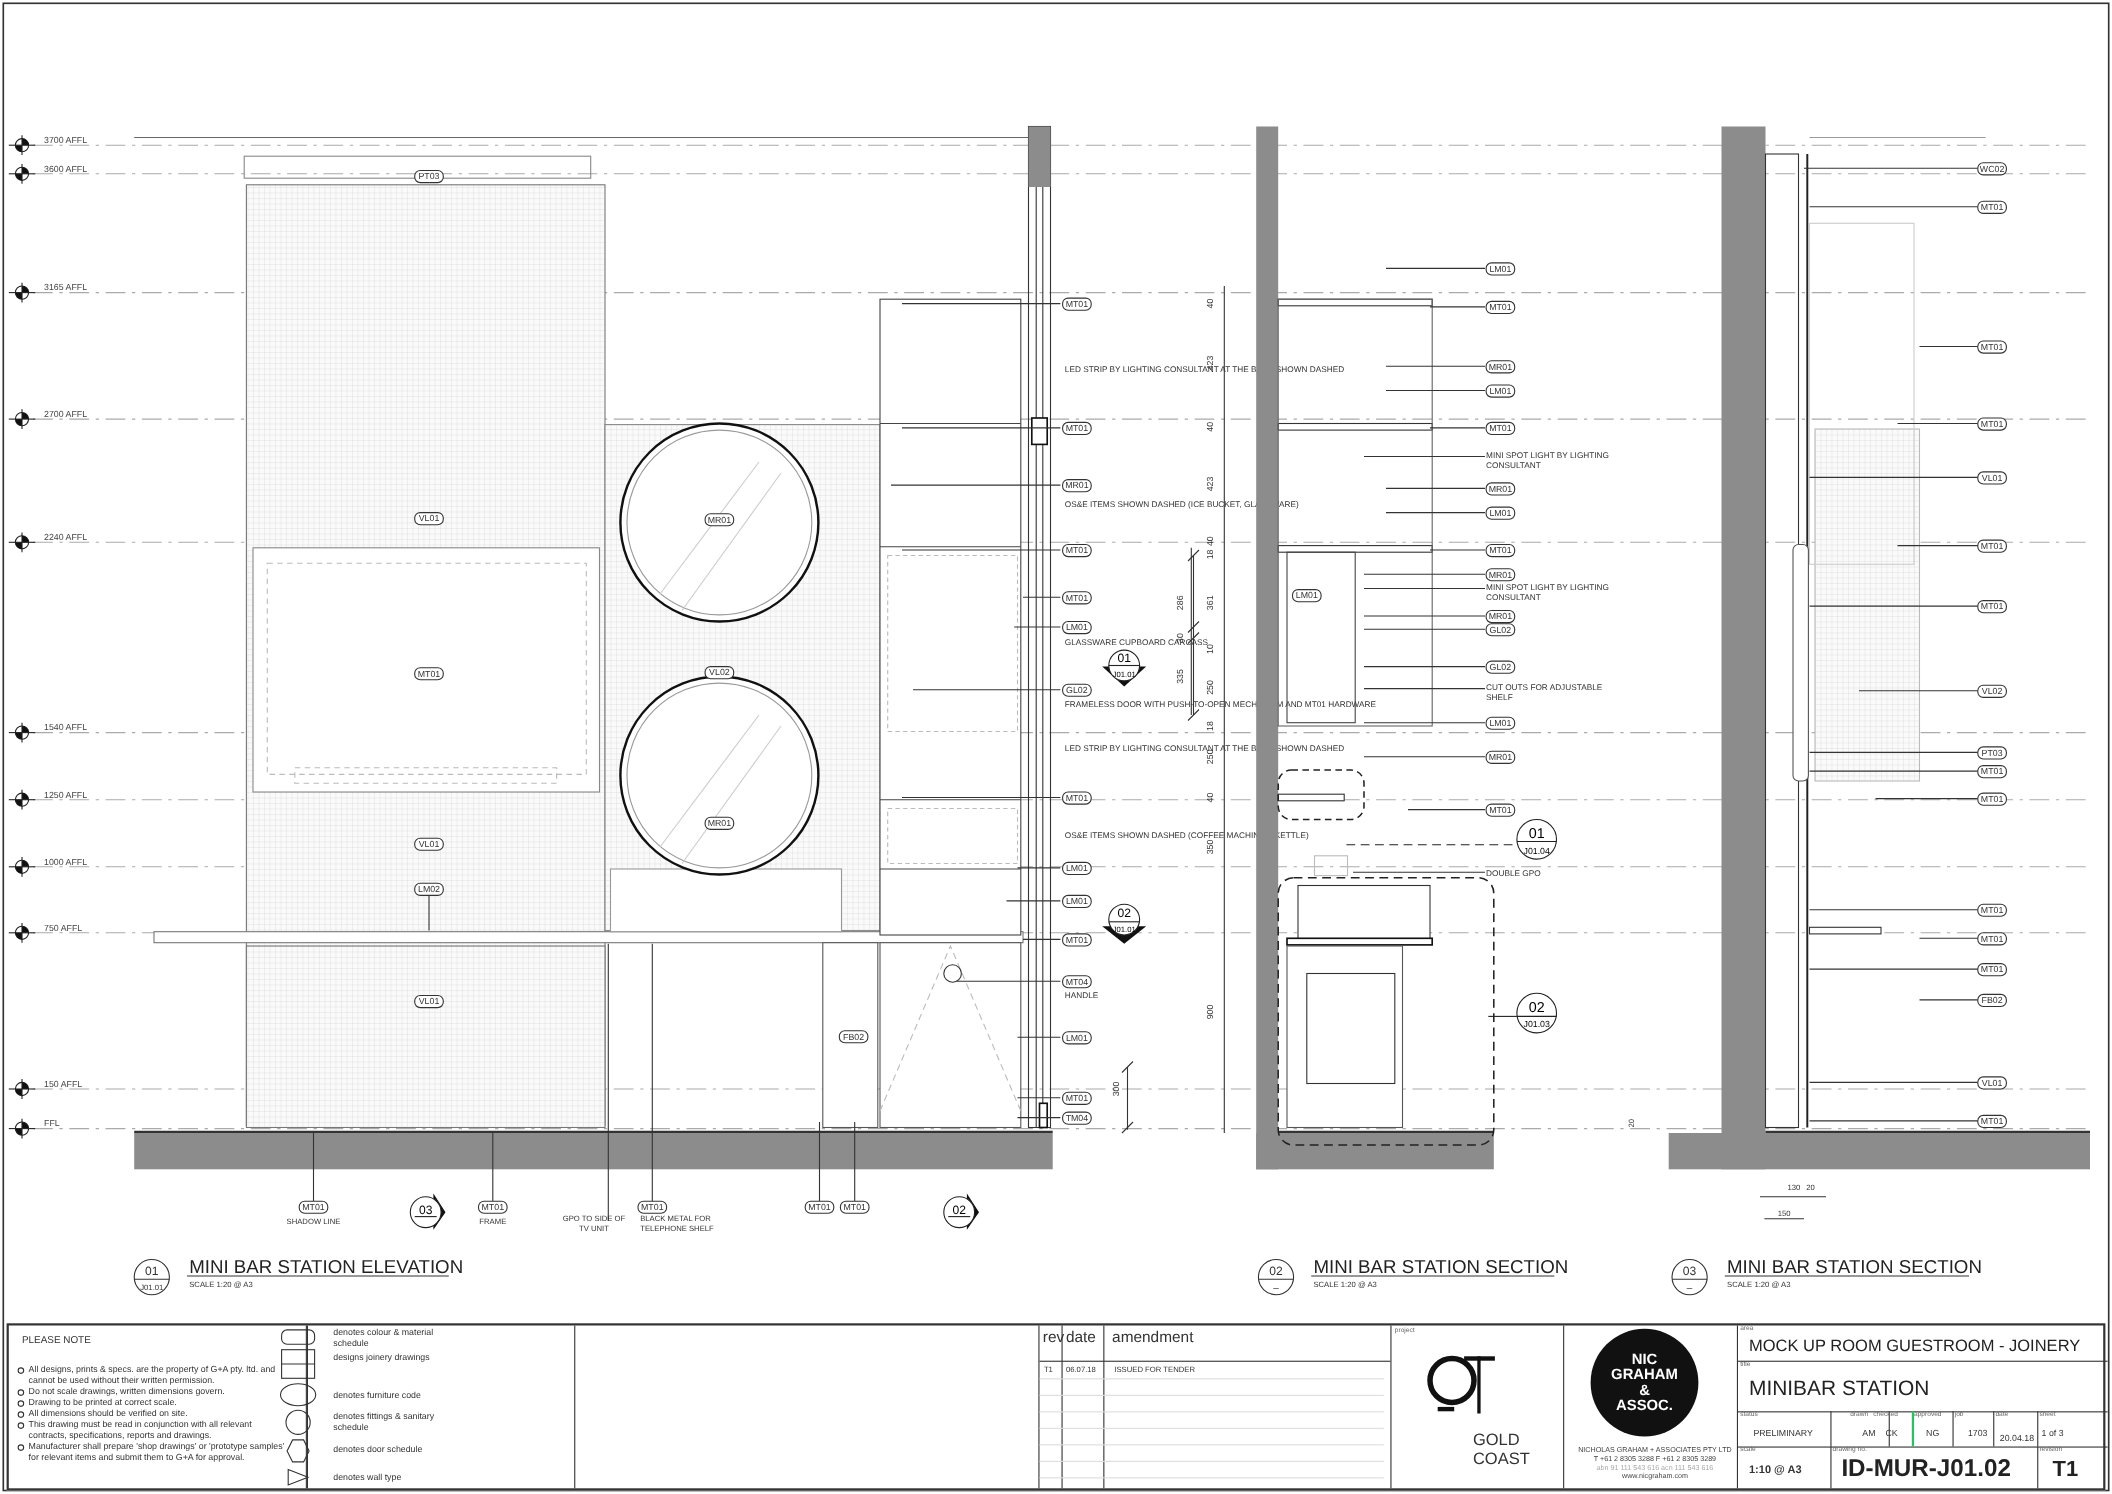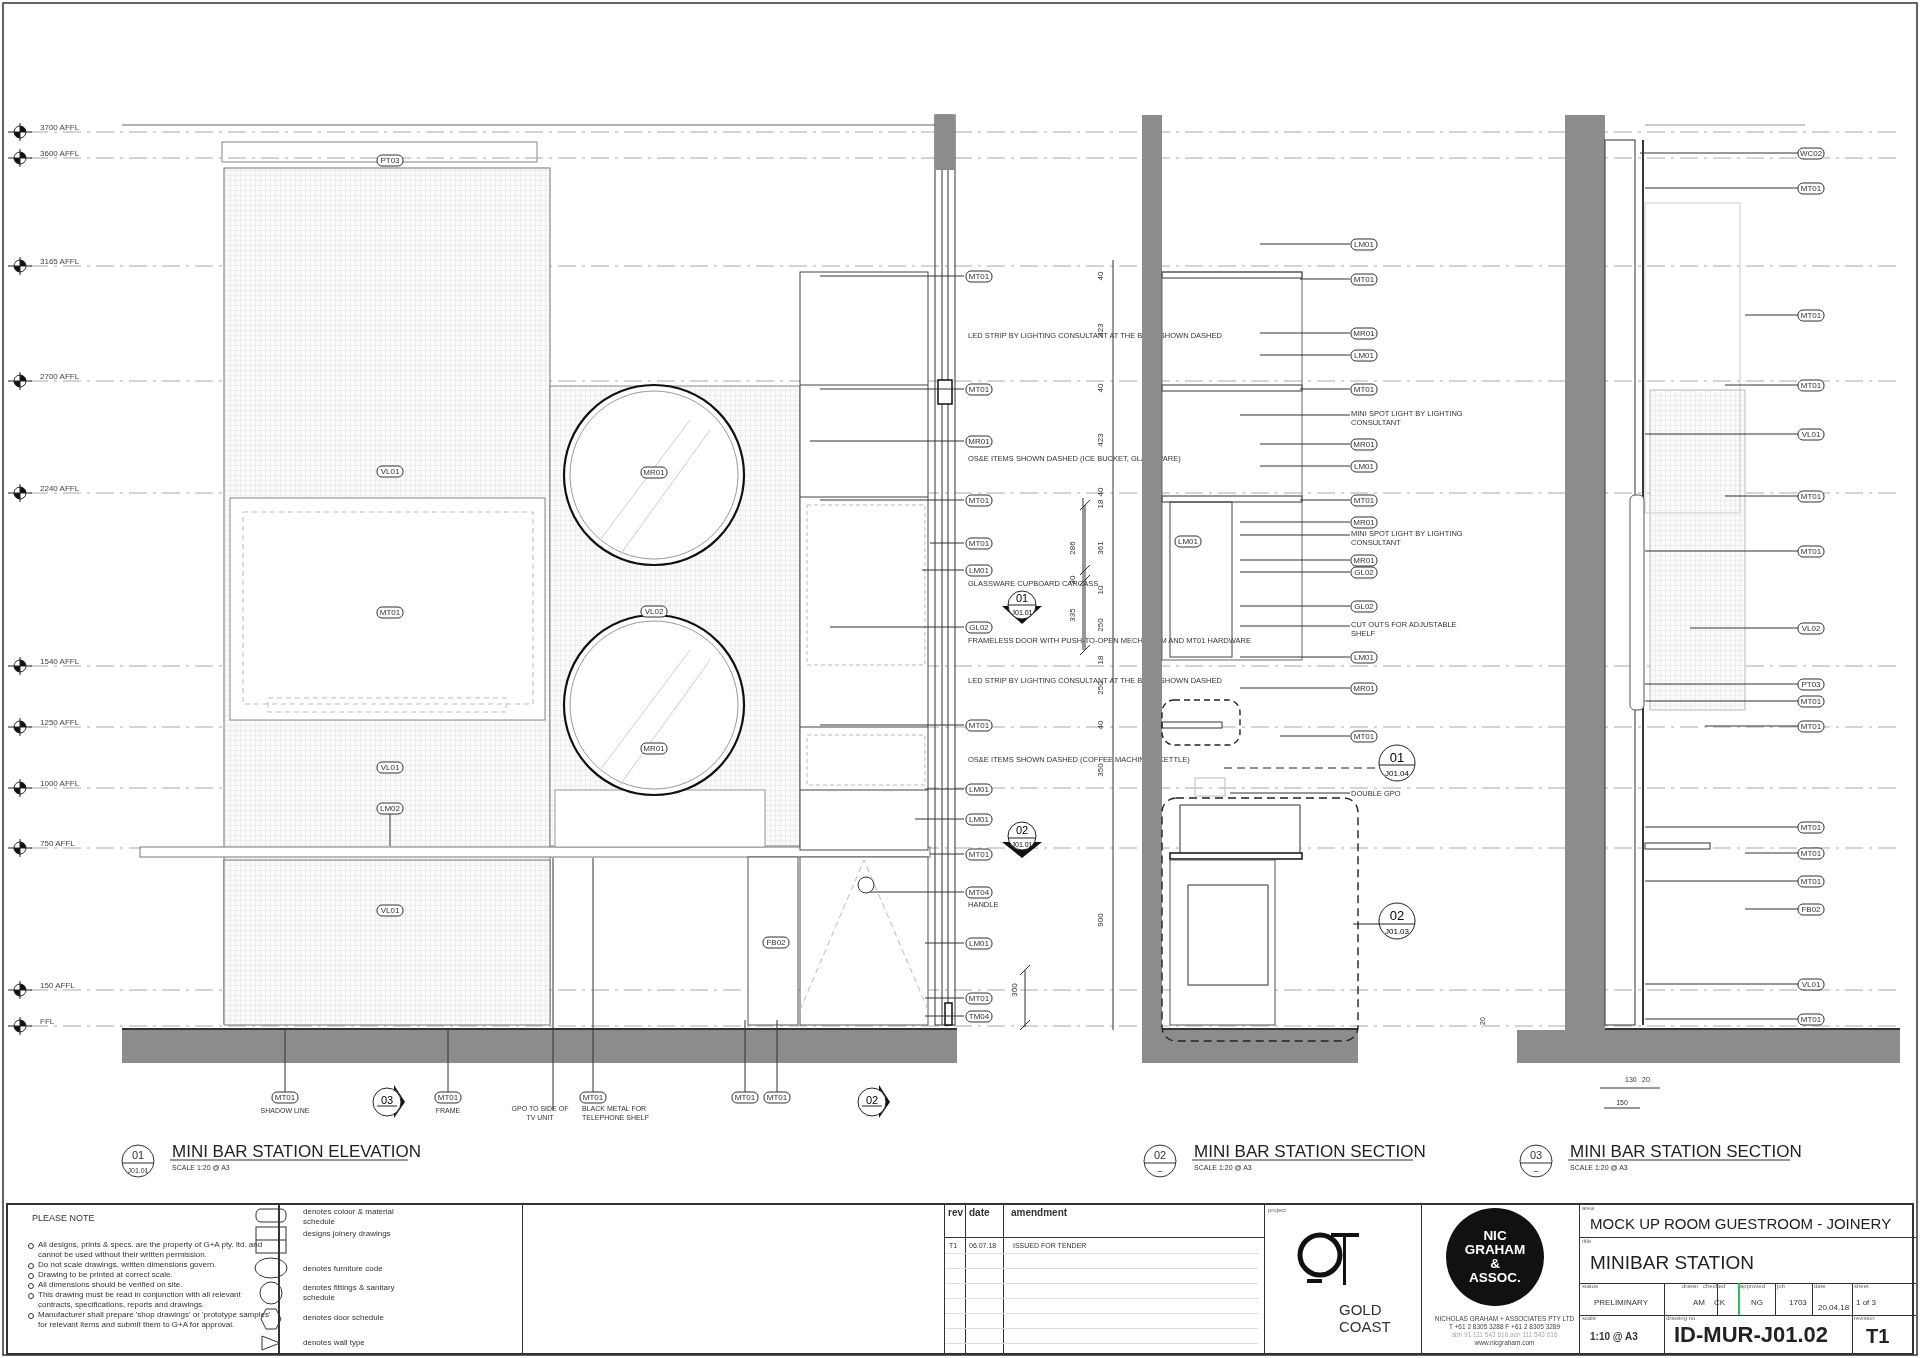--- a/index.html
+++ b/index.html
@@ -7,21 +7,21 @@
   .sheet{position:absolute;left:0;top:0;width:1920px;height:1358px;}
   svg text{font-family:"Liberation Sans",sans-serif;}
   .tb{position:absolute;left:6px;top:1203px;width:1908px;height:152px;border:2px solid #333;box-sizing:border-box;background:#fff;}
   .tb .cell{position:absolute;box-sizing:border-box;border-right:1.5px solid #333;top:0;bottom:0;}
   .notes-title{position:absolute;left:12px;top:8px;font-size:9px;color:#333;}
   .notes-list{position:absolute;left:6px;top:35px;width:250px;margin:0;padding:0;list-style:none;font-size:8px;line-height:10px;color:#333;}
   .notes-list li{position:relative;padding-left:12px;}
   .notes-list li:before{content:"";position:absolute;left:2px;top:3px;width:4px;height:4px;border:1px solid #333;border-radius:50%;}
   .legend-row{position:absolute;left:245px;font-size:8px;color:#333;line-height:10px;width:140px;}
   .legend-txt{position:absolute;left:40px;top:0;width:100px;}
-  .rev-hdr{position:absolute;font-size:10px;color:#333;top:2px;font-weight:bold;}
+  .rev-hdr{position:absolute;font-size:14px;color:#333;top:2px;}
   .small-lbl{position:absolute;font-size:6px;color:#666;}
   .val{position:absolute;font-size:9px;color:#333;}
   .big{position:absolute;font-family:"Liberation Sans",sans-serif;color:#222;}
   .logo-circle{position:absolute;left:1446px;top:1208px;width:98px;height:98px;border-radius:50%;background:#111;color:#fff;text-align:center;font-weight:bold;font-size:13.5px;line-height:14px;display:flex;align-items:center;justify-content:center;}
 </style>
 </head>
 <body>
 
 <div class="sheet">
 <svg width="1920" height="1358" viewBox="0 0 1920 1358" xmlns="http://www.w3.org/2000/svg">
@@ -649,21 +649,21 @@
     <text x="40" y="725">1250 AFFL</text>
     <text x="40" y="786">1000 AFFL</text>
     <text x="40" y="846">750 AFFL</text>
     <text x="40" y="988">150 AFFL</text>
     <text x="40" y="1024">FFL</text>
   </g>
 </svg>
 </div>
 
 <div class="tb">
-  <div class="cell" style="left:12px;width:302px;border-right:none;border-radius:31px;">
+  <div class="cell" style="left:0;width:302px;border-right:none;border-radius:31px;">
     <div class="notes-title">PLEASE NOTE</div>
     <ul class="notes-list">
       <li>All designs, prints &amp; specs. are the property of G+A pty. ltd. and cannot be used without their written permission.</li>
       <li>Do not scale drawings, written dimensions govern.</li>
       <li>Drawing to be printed at correct scale.</li>
       <li>All dimensions should be verified on site.</li>
       <li>This drawing must be read in conjunction with all relevant contracts, specifications, reports and drawings.</li>
       <li>Manufacturer shall prepare 'shop drawings' or 'prototype samples' for relevant items and submit them to G+A for approval.</li>
     </ul>
   </div>

